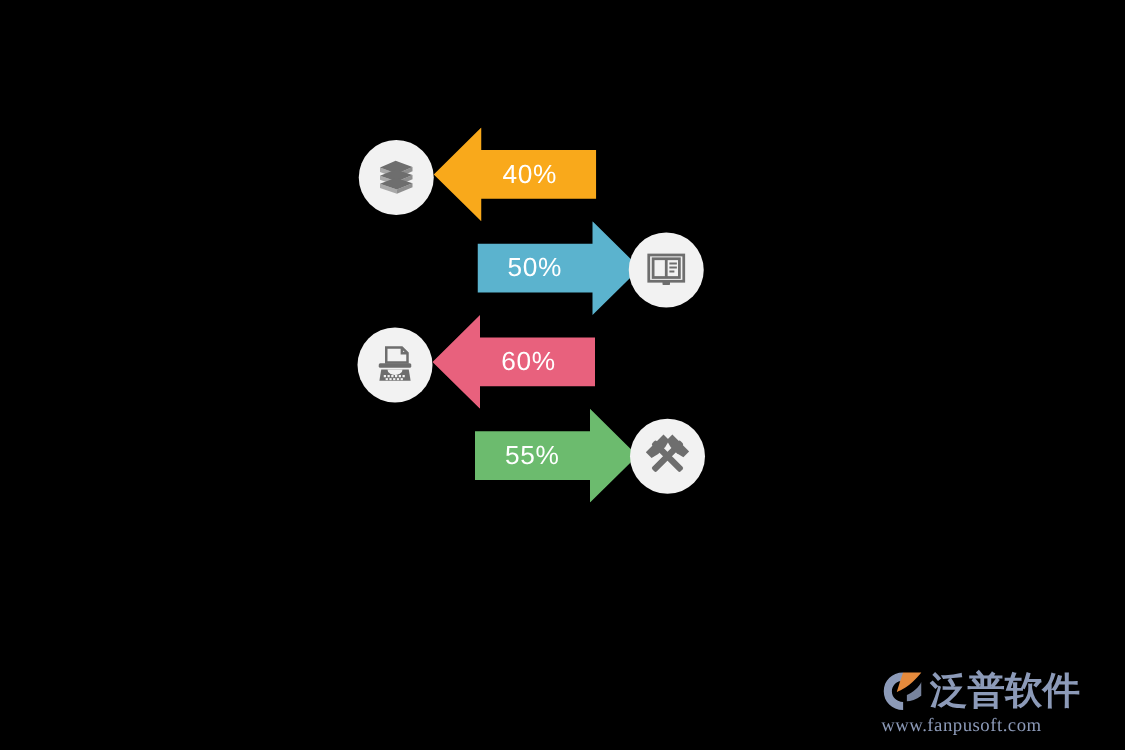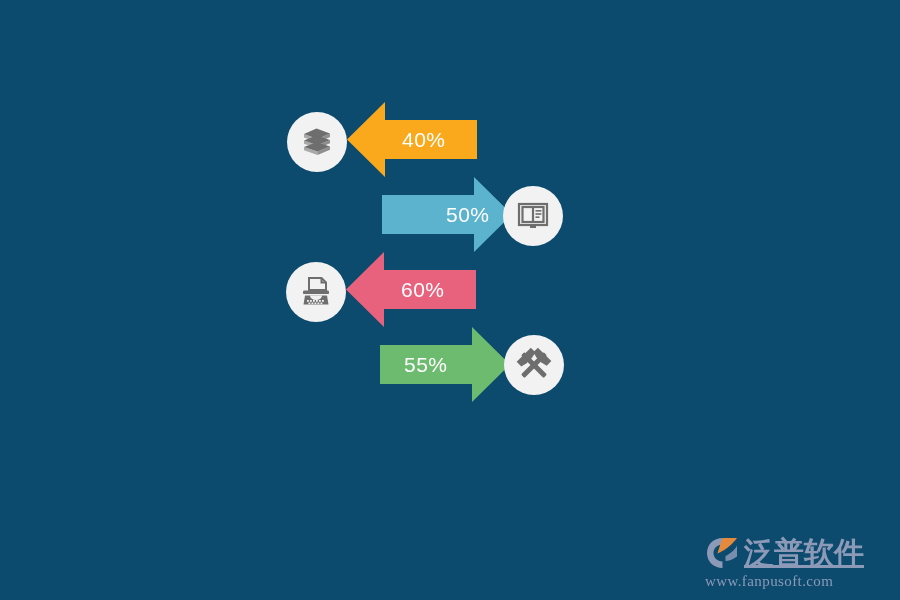--- a/index.html
+++ b/index.html
@@ -10,21 +10,21 @@
     width: 900px;
     height: 600px;
     background: #ffffff;
     font-family: "Liberation Sans", sans-serif;
     overflow: hidden;
   }
   #canvas {
     position: relative;
     width: 900px;
     height: 600px;
-    background: #0c4a6e;
+    background: #000000;
   }
 
   
   #infographic {
     position: absolute;
     left: 0;
     top: 0;
     width: 900px;
     height: 420px;
   }
@@ -95,21 +95,20 @@
     margin-right: 3px;
   }
   #logo-name {
     color: #8C9AB8;
     font-family: "DejaVu Sans", "Liberation Sans", sans-serif;
     font-size: 30px;
     font-weight: bold;
     letter-spacing: 0px;
     line-height: 1;
     white-space: nowrap;
-    text-decoration: underline;
   }
   #logo-url {
     color: #8C9AB8;
     font-family: "Liberation Serif", serif;
     font-size: 15px;
     letter-spacing: 0.4px;
     text-align: left;
     margin-top: 1px;
     white-space: nowrap;
   }
@@ -143,21 +142,21 @@
       <svg class="arrow-svg" width="130" height="75" viewBox="0 0 130 75">
         <polygon points="0,37.5 38,0 38,18 130,18 130,57 38,57 38,75" fill="#F9A91B"></polygon>
       </svg>
       <span class="arrow-label" style="left:55px; top:27px;">40%</span>
     </div>
 
     <div class="arrow-row" style="left:382px; top:177px; width:130px; height:75px;">
       <svg class="arrow-svg" width="130" height="75" viewBox="0 0 130 75">
         <polygon points="130,37.5 92,0 92,18 0,18 0,57 92,57 92,75" fill="#5BB3CE"></polygon>
       </svg>
-      <span class="arrow-label" style="left:24px; top:27px;margin-left:40px;">50%</span>
+      <span class="arrow-label" style="left:24px; top:27px;">50%</span>
     </div>
 
     <div class="icon-circle" style="left:503px; top:186px;">
       <span>
         <svg width="38" height="38" viewBox="0 0 38 38">
           <g fill="none" stroke="#6E6E6E" stroke-width="2.2">
             <rect x="5" y="7" width="28" height="21"></rect>
             <rect x="8.5" y="10" width="21" height="15"></rect>
             <line x1="19" y1="10" x2="19" y2="25"></line>
           </g>

